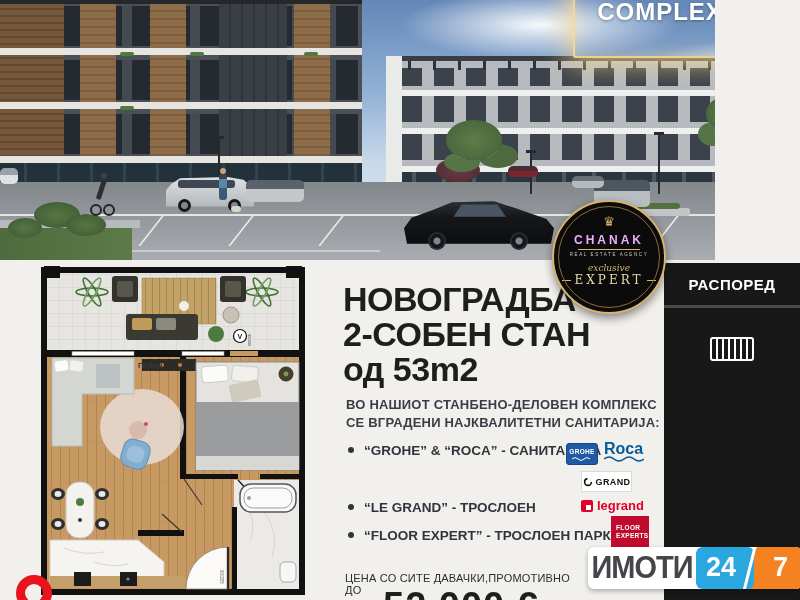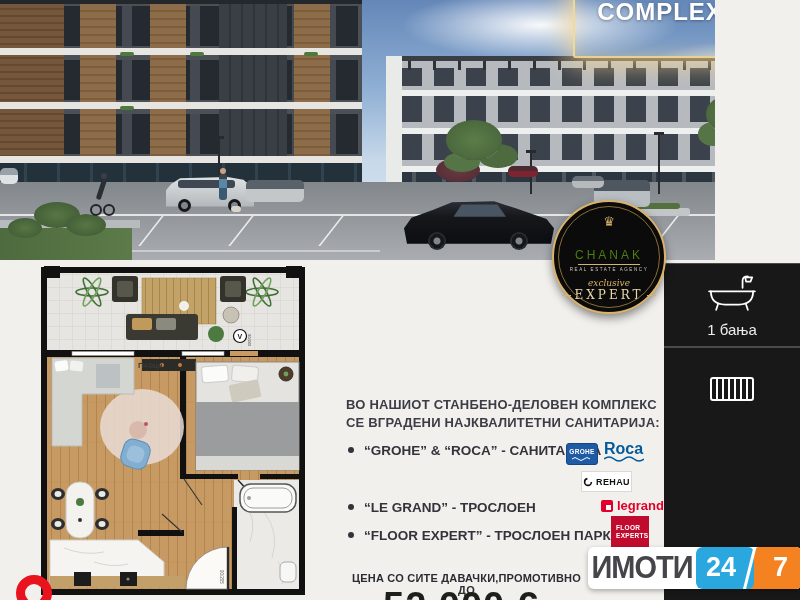--- a/index.html
+++ b/index.html
@@ -129,21 +129,21 @@
   .complex-badge span{position:absolute;left:0;right:0;top:44px;text-align:center;
      font-size:24px;font-weight:800;color:#fff;letter-spacing:1px;
      text-shadow:0 1px 3px rgba(0,0,0,.35);}
 
   
   .chanak{position:absolute;left:552px;top:200px;width:114px;height:114px;border-radius:50%;
      background:#0b0b0c;border:2px solid #d9b36a;box-sizing:border-box;z-index:6;
      display:flex;flex-direction:column;align-items:center;box-shadow:0 4px 10px rgba(0,0,0,.45);}
   .chanak:before{content:"";position:absolute;inset:4px;border:1px solid #8c6d35;border-radius:50%;}
   .chanak .crown{margin-top:13px;color:#d9b36a;font-size:13px;line-height:13px;}
-  .chanak .nm{margin-top:20px;color:#4d7c0f;font-size:12px;font-weight:400;letter-spacing:3px;}
+  .chanak .nm{margin-top:5px;color:#f0abfc;font-size:12px;font-weight:700;letter-spacing:3px;}
   .chanak .ln{width:62px;height:1px;background:#d9b36a;margin:2px 0;}
   .chanak .tg{color:#cfcabd;font-size:4.5px;letter-spacing:1.6px;}
   .chanak .sc{margin-top:6px;color:#d9b36a;font-size:9px;font-style:italic;
       font-family:"DejaVu Serif",serif;}
   .chanak .of{display:flex;align-items:center;gap:4px;color:#e8d9a8;font-size:12px;
       letter-spacing:3px;font-family:"DejaVu Serif",serif;}
   .chanak .of i{display:block;width:9px;height:1px;background:#d9b36a;}
 
   
   .floorplan{position:absolute;left:34px;top:262px;z-index:1;}
@@ -160,30 +160,30 @@
 
   .logo-grohe{position:absolute;left:566px;top:443px;width:30px;height:20px;border-radius:3px;
      background:#1f5aa5;border:1px solid #17457f;display:flex;flex-direction:column;
      align-items:center;justify-content:center;}
   .logo-grohe b{color:#fff;font-size:6.5px;letter-spacing:.3px;}
   .logo-roca{position:absolute;left:604px;top:440px;color:#005a9c;font-weight:800;font-size:16px;}
   .logo-roca svg{display:block;margin-top:-2px;}
   .logo-rehau{position:absolute;left:581px;top:471px;width:49px;height:19px;background:#fff;
      border:1px solid #dbd9d5;display:flex;align-items:center;justify-content:center;gap:3px;}
   .logo-rehau b{color:#111;font-size:9px;letter-spacing:.4px;font-weight:800;}
-  .logo-legrand{position:absolute;left:581px;top:498px;display:flex;align-items:center;gap:4px;margin-left:20px;}
+  .logo-legrand{position:absolute;left:581px;top:498px;display:flex;align-items:center;gap:4px;}
   .logo-legrand .sq{width:12px;height:12px;background:#e1002a;border-radius:2px;position:relative;}
   .logo-legrand .sq:after{content:"";position:absolute;right:2px;bottom:2px;width:5px;height:5px;background:#fff;}
   .logo-legrand b{color:#e1002a;font-size:13px;font-weight:800;}
   .logo-floorx{position:absolute;left:611px;top:516px;width:38px;height:31px;background:#c00b2f;
      display:flex;flex-direction:column;justify-content:center;padding-left:5px;box-sizing:border-box;}
   .logo-floorx b{color:#fff;font-size:6.5px;line-height:7.5px;letter-spacing:.3px;font-weight:800;}
 
-  .price-label{position:absolute;left:345px;top:572px;width:243px;text-align:center;
-     color:#2b2b33;font-size:11px;font-weight:700;letter-spacing:.2px;}
+  .price-label{position:absolute;left:345px;top:572px;width:243px;text-align:left;
+     color:#2b2b33;font-size:11px;font-weight:400;letter-spacing:.2px;}
   .price-value{position:absolute;left:383px;top:585px;color:#1e1e1c;
      font-size:38px;font-weight:800;letter-spacing:1px;}
 
   
   .panel{position:absolute;left:664px;top:263px;width:136px;height:337px;background:#181818;
      z-index:2;display:flex;flex-direction:column;align-items:stretch;}
   .panel .title{height:42px;display:flex;align-items:center;justify-content:center;
      color:#fff;font-size:15px;font-weight:700;letter-spacing:.5px;}
   .panel .item{display:flex;flex-direction:column;align-items:center;justify-content:center;gap:5px;}
   .panel .i1{height:79px}.panel .i2{height:82px}.panel .i3{height:87px}
@@ -440,20 +440,25 @@
     <path d="M152 327 A42 42 0 0 1 194 285 L194 327 Z" fill="#fbfaf7" stroke="#8a877f" stroke-width=".8"></path>
     <line x1="194" y1="285" x2="194" y2="327" stroke="#2b2b2b" stroke-width="2.4"></line>
     <text x="186" y="308" font-size="4.5" fill="#555" transform="rotate(90 186 308)">90/205</text>
 
     <circle cx="206" cy="74" r="6.5" fill="#fff" stroke="#111" stroke-width="1.2"></circle>
     <text x="203.5" y="77" font-size="7" font-weight="bold" fill="#111">V</text>
     <text x="214" y="72" font-size="4" fill="#444" transform="rotate(90 214 72)">90/240</text>
     <text x="104" y="106" font-size="8" font-weight="bold" fill="#3a3a3a">П=0цн</text>
   </svg>
 
+  <div class="headline">
+    <div>НОВОГРАДБА</div>
+    <div>2-СОБЕН СТАН</div>
+    <div>од 53m2</div>
+  </div>
 
   <div class="intro">
     <div>ВО НАШИОТ СТАНБЕНО-ДЕЛОВЕН КОМПЛЕКС</div>
     <div>СЕ ВГРАДЕНИ НАЈКВАЛИТЕТНИ САНИТАРИЈА:</div>
   </div>
 
   <div class="mat m1"><span>“GROHE” &amp; “ROCA” - САНИТАРИЈА</span></div>
   <div class="mat m3"><span>“LE GRAND” - ТРОСЛОЕН</span></div>
   <div class="mat m4"><span>“FLOOR EXPERT” - ТРОСЛОЕН ПАРКЕТ</span></div>
 
@@ -466,46 +471,37 @@
   <div class="logo-roca">
     <span>Roca</span>
     <svg width="40" height="6" viewBox="0 0 40 6">
         <path d="M0 3 q5-4 10 0 t10 0 t10 0 t10 0" stroke="#005a9c" stroke-width="1.6" fill="none"></path>
       </svg>
   </div>
   <div class="logo-rehau">
     <svg width="10" height="10" viewBox="0 0 10 10">
       <circle cx="5" cy="5" r="3.4" stroke="#111" stroke-width="1.6" fill="none" stroke-dasharray="15 6"></circle>
     </svg>
-    <b>REHAU</b>
+    <b>GRAND</b>
   </div>
   <div class="logo-legrand">
     <div class="sq"></div>
     <b>legrand</b>
   </div>
   <div class="logo-floorx">
     <b>FLOOR</b>
     <b>EXPERTS</b>
   </div>
 
   <div class="price-label">ЦЕНА СО СИТЕ ДАВАЧКИ,ПРОМОТИВНО ДО</div>
   <div class="price-value">52.000 €</div>
 
   <aside class="panel">
+    <div class="title">РАСПОРЕД</div>
     <div class="div"></div>
-    <div class="item i2">
-      <svg class="pico" width="60" height="44" viewBox="0 0 64 50">
-        <path d="M6 22 H58"></path>
-        <path d="M8 22 c0 9 5 15 16 15 h16 c11 0 16-6 16-15"></path>
-        <path d="M16 37 l-2 6 M48 37 l2 6"></path>
-        <path d="M44 18 V10 q0-5 6-5"></path>
-        <path d="M47 6 h8 l-2 5 h-5 z"></path>
-      </svg>
-      <span>1 бања</span>
-    </div>
     <div class="div"></div>
     <div class="div"></div>
     <div class="i4">
       <svg class="pico" width="46" height="26" viewBox="0 0 46 26">
         <rect x="2" y="2" width="42" height="22" rx="2"></rect>
         <path d="M8 2 v22 M14 2 v22 M20 2 v22 M26 2 v22 M32 2 v22 M38 2 v22"></path>
       </svg>
     </div>
   </aside>
 

